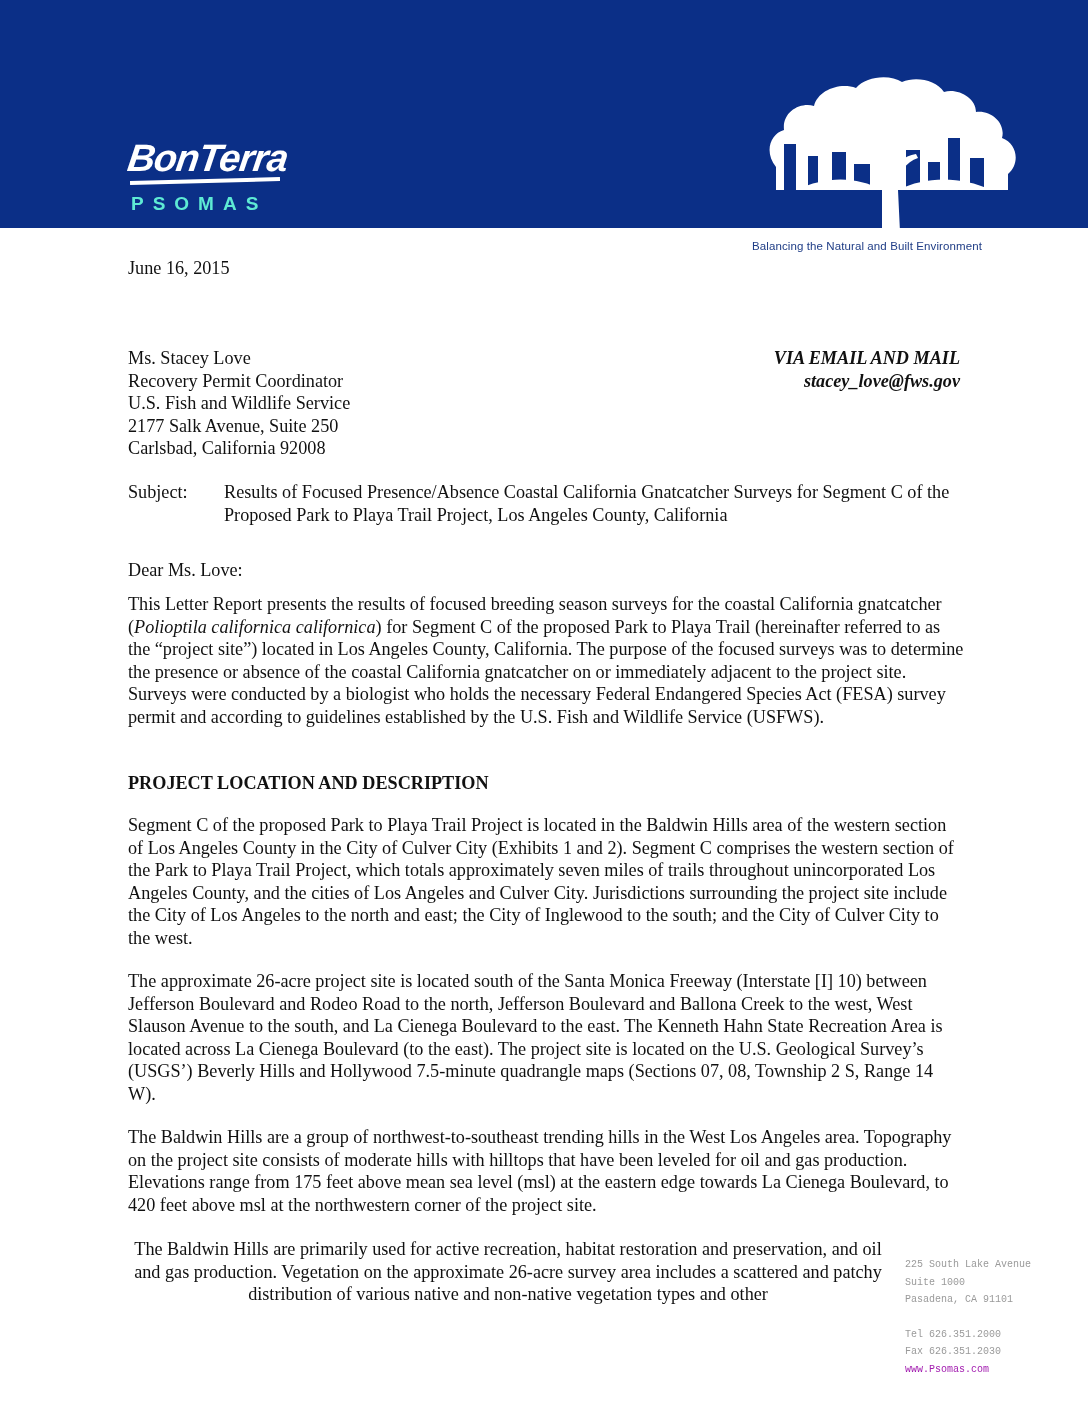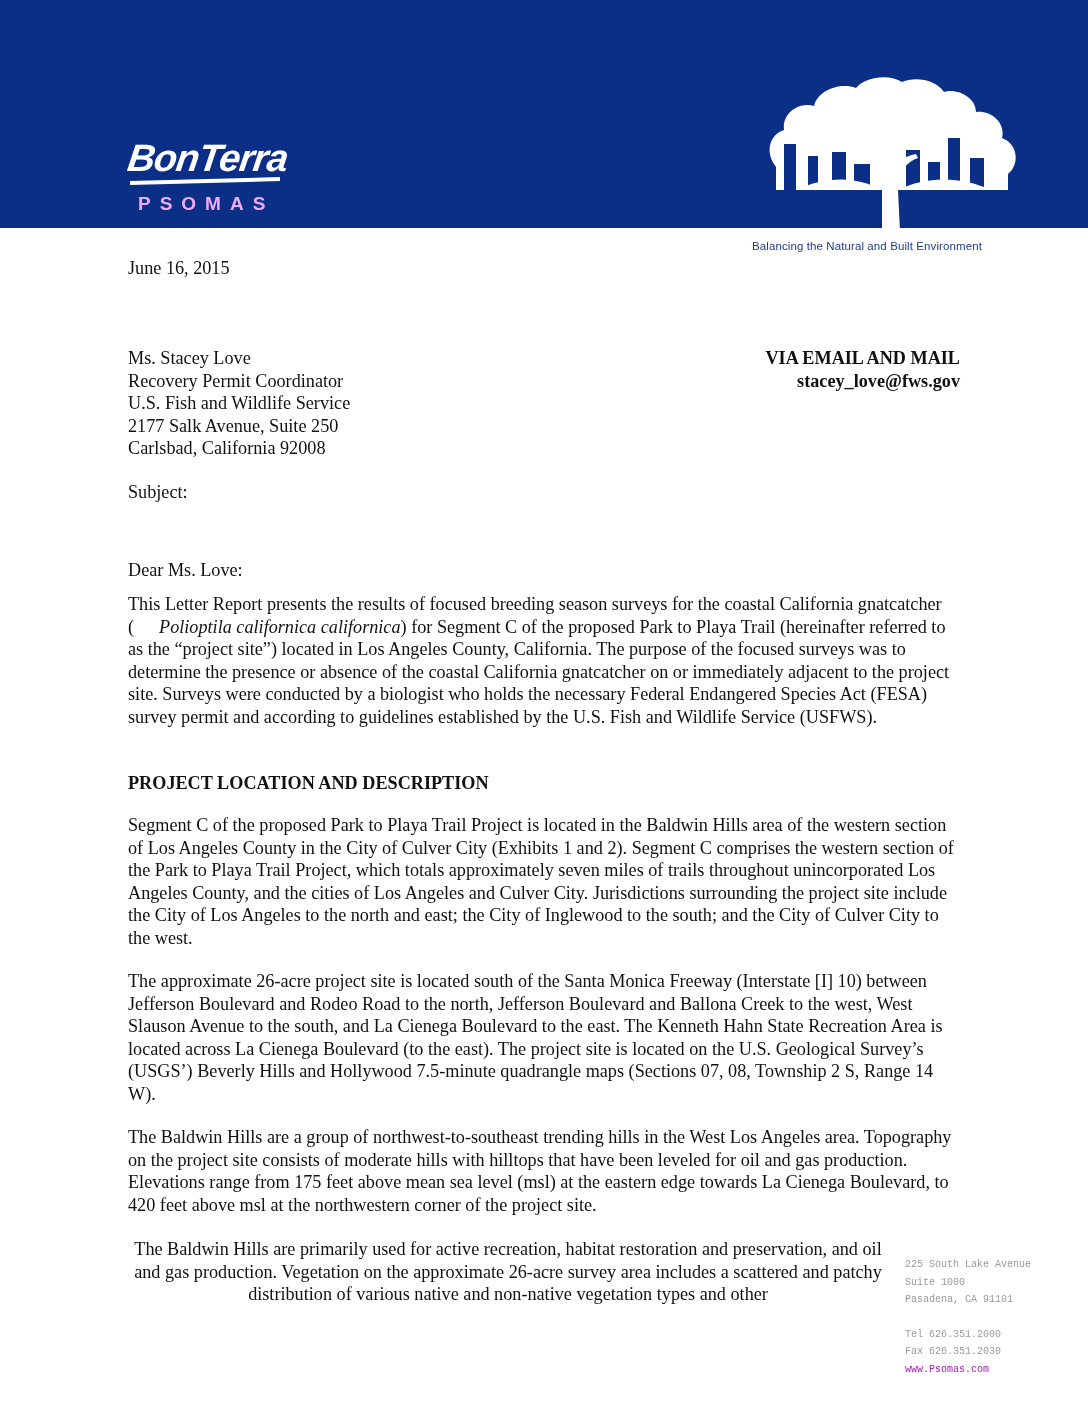--- a/index.html
+++ b/index.html
@@ -1,43 +1,43 @@
 <!DOCTYPE html>
 <html><head>
   <meta charset="utf-8">
   <style>
     html, body { margin: 0; padding: 0; background: #ffffff; }
     body { width: 1088px; height: 1408px; position: relative; overflow: hidden; font-family: "Liberation Serif", "DejaVu Serif", serif; color: #111; }
     .banner { position: absolute; left: 0; top: 0; width: 1088px; height: 228px; background: #0b2f87; }
     .logo { position: absolute; left: 128px; top: 138px; width: 170px; }
     .logo-script { font-family: "Liberation Sans", sans-serif; font-style: italic; font-weight: bold; color: #fff; font-size: 38px; letter-spacing: -1px; line-height: 40px; transform: skewX(-8deg); display: block; }
     .logo-underline { display: block; width: 150px; height: 4px; background: #fff; margin: 1px 0 0 2px; transform: rotate(-1.5deg); }
-    .logo-psomas { display: block; font-family: "Liberation Sans", sans-serif; font-weight: bold; color: #f0abfc; font-size: 19px; letter-spacing: 9px; margin: 10px 0 0 10px; }
+    .logo-psomas { display: block; font-family: "Liberation Sans", sans-serif; font-weight: bold; color: #5eead4; font-size: 19px; letter-spacing: 9px; margin: 10px 0 0 3px; }
     .tree { position: absolute; left: 756px; top: 72px; width: 270px; height: 170px; }
     .tagline { position: absolute; left: 752px; top: 240px; font-family: "Liberation Sans", sans-serif; font-size: 11.5px; color: #1f3d86; letter-spacing: 0.1px; }
     .text { position: absolute; left: 128px; font-size: 18.2px; line-height: 22.5px; }
     .date { top: 257px; }
     .address { top: 347px; }
     .address div { white-space: nowrap; }
-    .via { position: absolute; right: 128px; top: 347px; text-align: right; font-weight: bold; font-size: 18.2px; line-height: 22.5px; }
+    .via { position: absolute; right: 128px; top: 347px; text-align: right; font-weight: bold; font-size: 18.2px; line-height: 22.5px; font-style: italic; }
     .subject { top: 481px; width: 840px; }
     .subject-label { position: absolute; left: 0; top: 0; }
     .subject-body { margin-left: 96px; }
     .greeting { top: 559px; }
     .para { width: 836px; text-align: left; }
     .p1 { top: 593px; }
     .h1 { top: 772px; font-weight: bold; }
     .p2 { top: 814px; }
     .p3 { top: 970px; }
     .p4 { top: 1126px; }
     .p5 { top: 1238px; width: 760px; text-align: center; }
     .footer-addr { position: absolute; left: 905px; top: 1256px; font-family: Liberation Mono, monospace; font-size: 10px; line-height: 17.5px; color: #9a9a9a; }
     .footer-addr .gap { height: 17px; }
     .footer-addr .web { color: #a21caf; }
-    em { font-style: italic; margin-left: 25px; }
+    em { font-style: italic; }
   </style>
 </head>
 <body>
 
 <div class="banner">
   <div class="logo">
     <span class="logo-script">BonTerra</span>
     <span class="logo-underline"></span>
     <span class="logo-psomas">PSOMAS</span>
   </div>
@@ -87,20 +87,21 @@
   <div>Carlsbad, California 92008</div>
 </div>
 
 <div class="via">
   <div>VIA EMAIL AND MAIL</div>
   <div>stacey_love@fws.gov</div>
 </div>
 
 <div class="text subject">
   <span class="subject-label">Subject:</span>
+  <div class="subject-body">Results of Focused Presence/Absence Coastal California Gnatcatcher Surveys for Segment C of the Proposed Park to Playa Trail Project, Los Angeles County, California</div>
 </div>
 
 <div class="text greeting">Dear Ms. Love:</div>
 
 <div class="text para p1"><span>This Letter Report presents the results of focused breeding season surveys for the coastal California gnatcatcher (</span><em>Polioptila californica californica</em><span>) for Segment C of the proposed Park to Playa Trail (hereinafter referred to as the “project site”) located in Los Angeles County, California. The purpose of the focused surveys was to determine the presence or absence of the coastal California gnatcatcher on or immediately adjacent to the project site. Surveys were conducted by a biologist who holds the necessary Federal Endangered Species Act (FESA) survey permit and according to guidelines established by the U.S. Fish and Wildlife Service (USFWS).</span></div>
 
 <div class="text h1">PROJECT LOCATION AND DESCRIPTION</div>
 
 <div class="text para p2">Segment C of the proposed Park to Playa Trail Project is located in the Baldwin Hills area of the western section of Los Angeles County in the City of Culver City (Exhibits 1 and 2). Segment C comprises the western section of the Park to Playa Trail Project, which totals approximately seven miles of trails throughout unincorporated Los Angeles County, and the cities of Los Angeles and Culver City. Jurisdictions surrounding the project site include the City of Los Angeles to the north and east; the City of Inglewood to the south; and the City of Culver City to the west.</div>
 <div class="text para p3">The approximate 26-acre project site is located south of the Santa Monica Freeway (Interstate [I] 10) between Jefferson Boulevard and Rodeo Road to the north, Jefferson Boulevard and Ballona Creek to the west, West Slauson Avenue to the south, and La Cienega Boulevard to the east. The Kenneth Hahn State Recreation Area is located across La Cienega Boulevard (to the east). The project site is located on the U.S. Geological Survey’s (USGS’) Beverly Hills and Hollywood 7.5-minute quadrangle maps (Sections 07, 08, Township 2 S, Range 14 W).</div>

